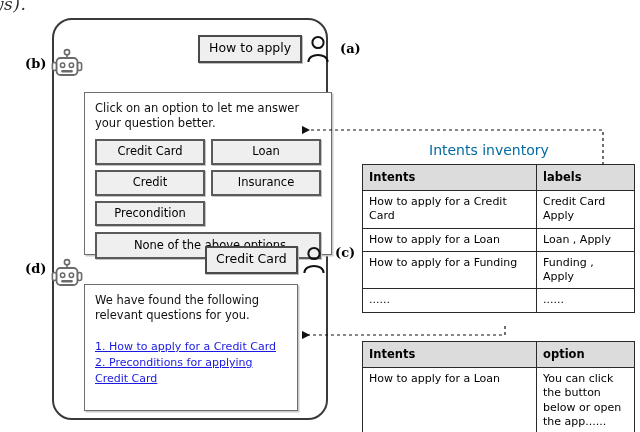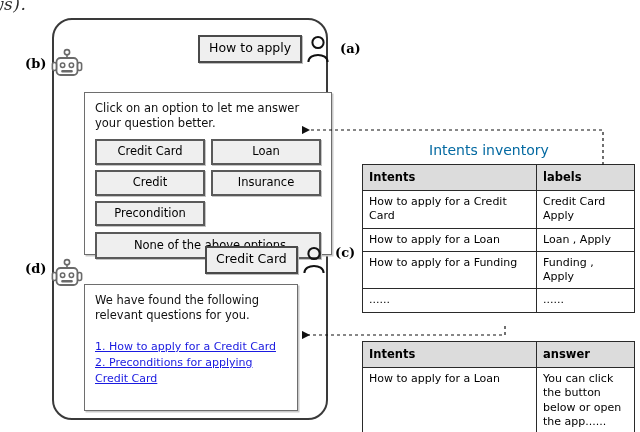--- a/index.html
+++ b/index.html
@@ -291,21 +291,21 @@
 </table>
 
 <table class="tbl t2">
   <colgroup>
       <col class="col-a">
       <col class="col-b">
     </colgroup>
   <thead>
     <tr>
       <th>Intents</th>
-      <th>answer</th>
+      <th>option</th>
     </tr>
   </thead>
   <tbody>
     <tr>
       <td>How to apply for a Loan</td>
       <td>You can click the button below or open the app......</td>
     </tr>
   </tbody>
 </table>
 

